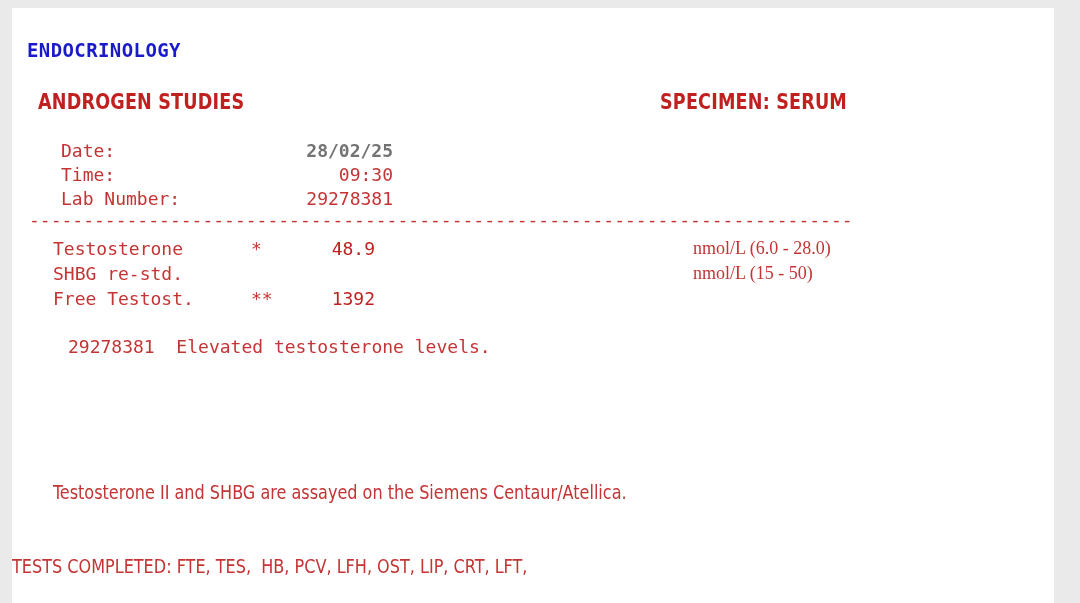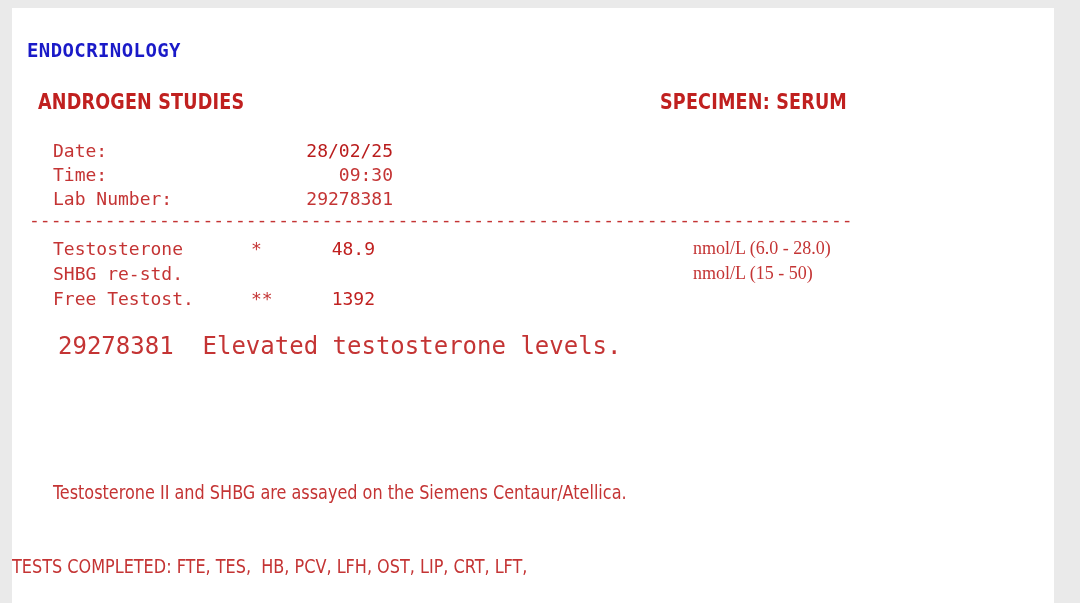--- a/index.html
+++ b/index.html
@@ -84,32 +84,32 @@
   .meta-row {
     position: relative;
     height: 24px;
     line-height: 24px;
     font-size: 18px;
     color: #c43434;
     white-space: pre;
   }
   .meta-label {
     position: absolute;
-    left: 0;
+    left: 8px;
     top: 0;
   }
   .meta-value {
     position: absolute;
     right: 0;
     top: 0;
     text-align: right;
   }
   .meta-value.bold {
-    font-weight: normal;
-    color: #b91c1c;
+    font-weight: bold;
+    color: #737373;
   }
 
   .rule {
     position: absolute;
     left: 17px;
     top: 202px;
     width: 930px;
     font-size: 18px;
     line-height: 20px;
     color: #c43434;
@@ -155,23 +155,23 @@
   }
   .res-units {
     position: absolute;
     left: 640px;
     top: 0;
     font-family: Liberation Serif, serif;
   }
 
   .comment {
     position: absolute;
-    left: 46px;
+    left: 56px;
     top: 326px;
-    font-size: 24px;
+    font-size: 18px;
     line-height: 25px;
     color: #c43434;
     white-space: pre;
   }
 
   .assay-note {
     position: absolute;
     left: 41px;
     top: 471px;
     font-size: 19px;

